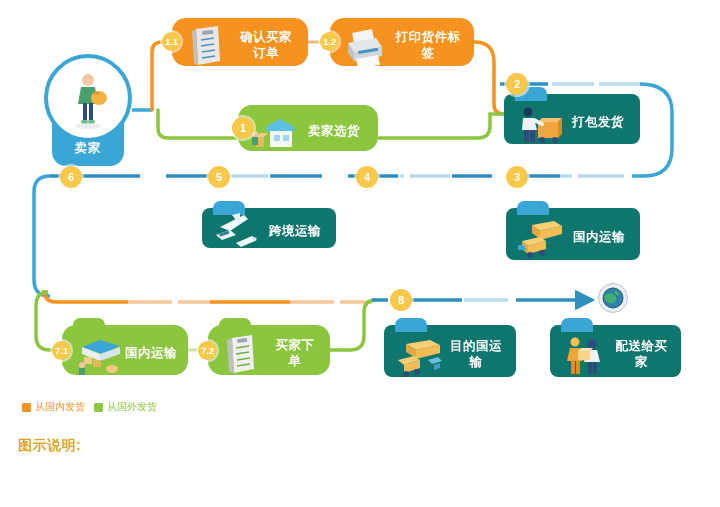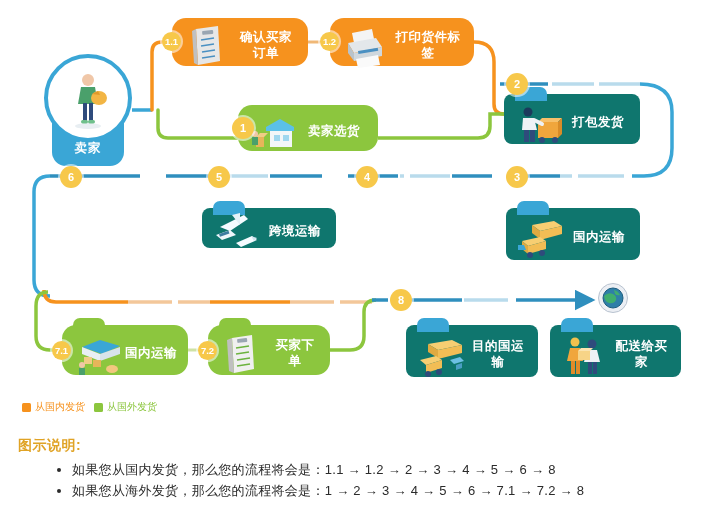--- a/index.html
+++ b/index.html
@@ -405,21 +405,21 @@
           <line x1="20" y1="23" x2="33" y2="21"></line>
           <line x1="21" y1="29" x2="34" y2="27"></line>
           <line x1="21" y1="35" x2="34" y2="33"></line>
         </g>
       </svg>
     </div>
     <div class="label">买家下单</div>
   </div>
   <div class="badge b-sm" style="left:198px; top:341px;">7.2</div>
 
-  <div class="card blue" style="left:406px; top:325px; width:132px; height:52px;">
+  <div class="card blue" style="left:384px; top:325px; width:132px; height:52px;">
     <div class="notch blue"></div>
     <div class="art">
       <svg width="54" height="46" viewBox="0 0 54 46">
         <path d="M14,12 l24,-4 l10,5 l-24,5 z" fill="#f7ce72"></path>
         <path d="M24,18 l24,-5 l0,8 l-24,6 z" fill="#f2bd55"></path>
         <path d="M14,12 l10,6 l0,8 l-10,-6 z" fill="#e0aa41"></path>
         <path d="M6,28 l16,-4 l6,4 l-16,5 z" fill="#f7ce72"></path>
         <path d="M12,33 l16,-5 l0,8 l-16,5 z" fill="#f2bd55"></path>
         <circle cx="14" cy="42" r="3" fill="#2f4b7c"></circle>
         <circle cx="25" cy="40" r="3" fill="#2f4b7c"></circle>
@@ -464,20 +464,14 @@
       <span class="swatch"></span>
       <span class="t">从国内发货</span>
     </div>
     <div class="item lg-green">
       <span class="swatch"></span>
       <span class="t">从国外发货</span>
     </div>
   </div>
 
   <div id="notes-title">图示说明:</div>
-  <div id="notes">
-    <ul>
-      <li><span class="flow-seq">如果您从国内发货，那么您的流程将会是：1.1 → 1.2 → 2 → 3 → 4 → 5 → 6 → 8</span></li>
-      <li><span class="flow-seq">如果您从海外发货，那么您的流程将会是：1 → 2 → 3 → 4 → 5 → 6 → 7.1 → 7.2 → 8</span></li>
-    </ul>
-  </div>
 
 </div>
 
 </body></html>

